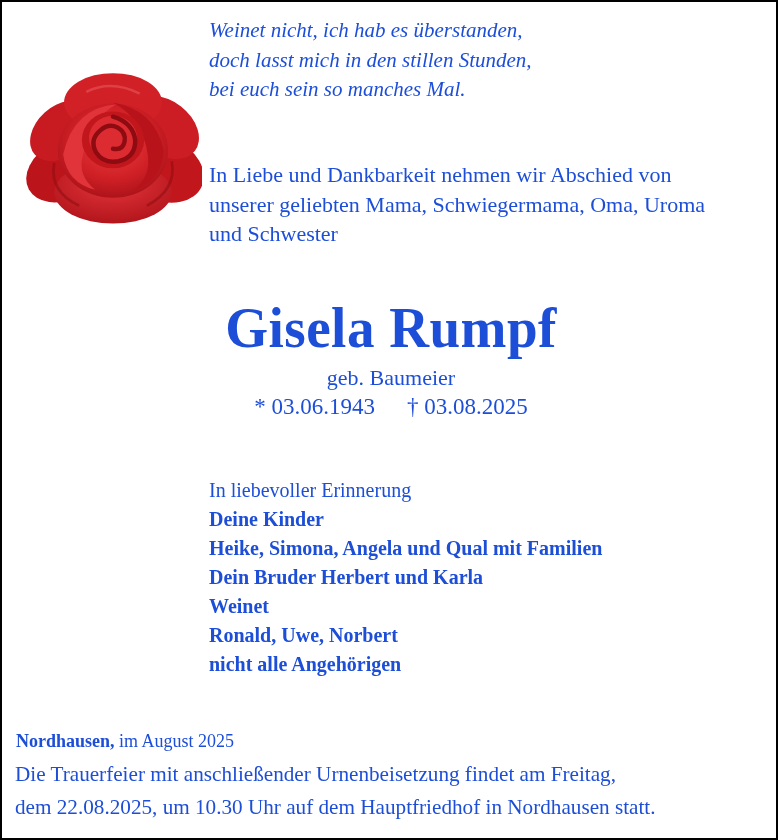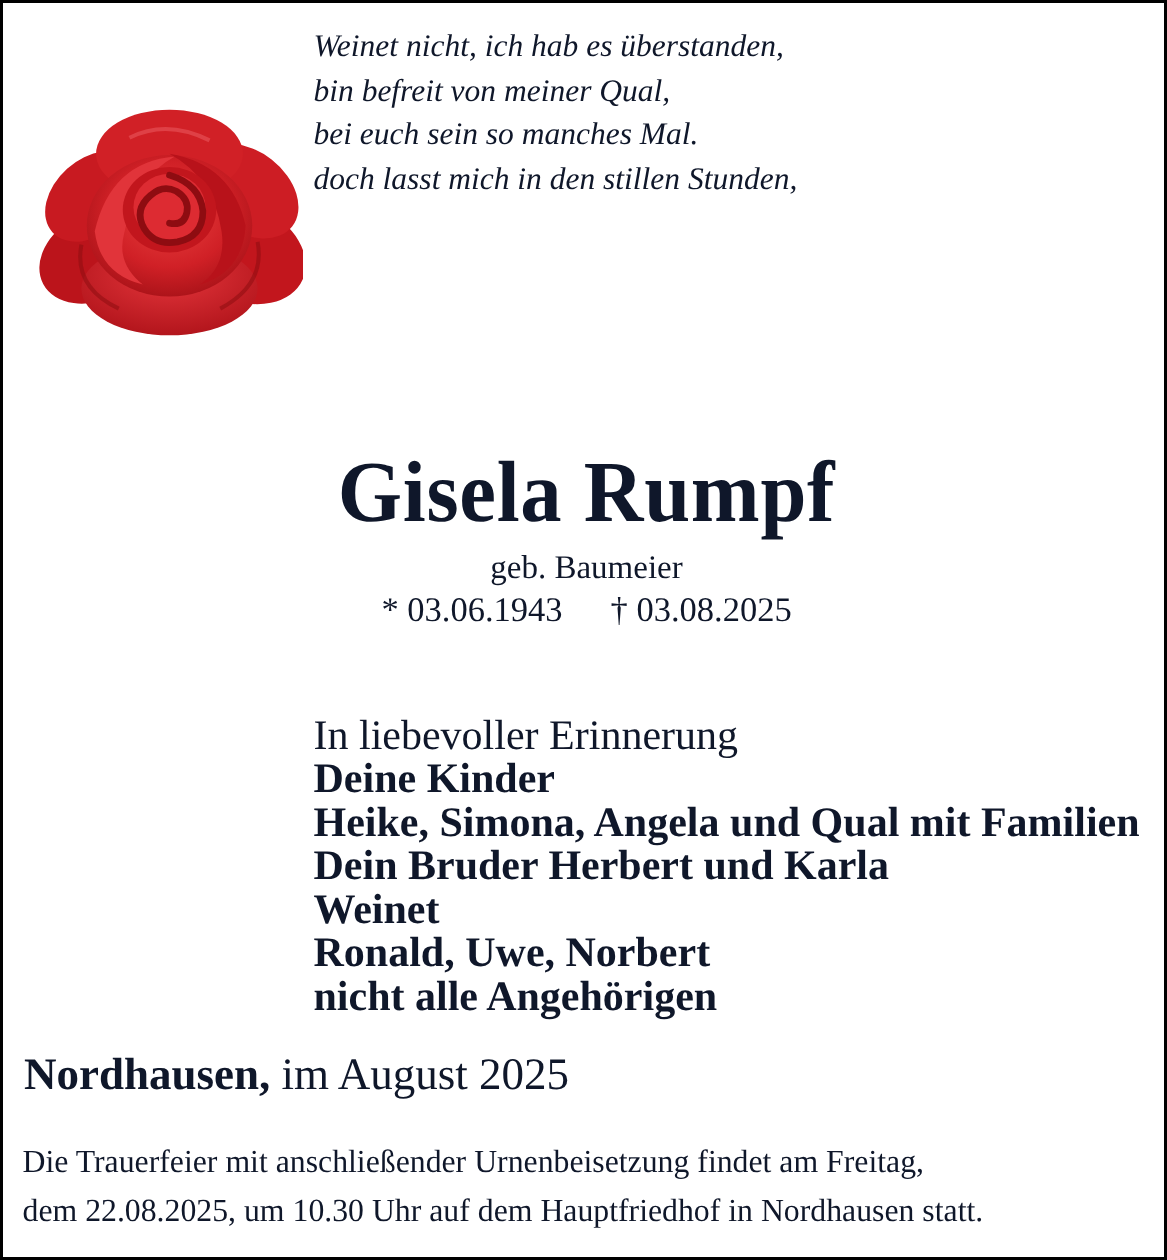--- a/index.html
+++ b/index.html
@@ -9,21 +9,21 @@
   }
   .sheet {
     position: relative;
     width: 778px;
     height: 840px;
     box-sizing: border-box;
     background: #ffffff;
     border: 2px solid #000000;
     overflow: hidden;
     font-family: "Liberation Serif", "DejaVu Serif", serif;
-    color: #0f172a;
+    color: #1d4ed8;
   }
 
   
   .rose-wrap {
     position: absolute;
     left: 22px;
     top: 54px;
     width: 178px;
     height: 174px;
   }
@@ -85,34 +85,34 @@
   .date-gap {
     display: inline-block;
     width: 32px;
   }
 
   
   .mourners {
     position: absolute;
     left: 207px;
     top: 474px;
-    font-size: 28px;
+    font-size: 20px;
     line-height: 29px;
     white-space: nowrap;
   }
   .mourners .m-line {
     font-weight: bold;
   }
 
   
   .place-date {
     position: absolute;
     left: 14px;
-    top: 701px;
-    font-size: 30px;
+    top: 725px;
+    font-size: 18px;
     line-height: 28px;
     white-space: nowrap;
   }
   .place-date .city {
     font-weight: bold;
   }
 
   
   .funeral {
     position: absolute;
@@ -162,25 +162,29 @@
       <path d="M100 68 Q123 75 125 95 Q125 114 106 118 Q89 121 81 108 Q73 94 86 83 Q95 75 105 80 Q115 86 113 96 Q111 106 100 104" fill="none" stroke="#8e0c11" stroke-width="5" stroke-linecap="round"></path>
 
       <path d="M34 120 Q28 152 62 168" fill="none" stroke="#8e0c11" stroke-width="3" opacity="0.55"></path>
       <path d="M166 118 Q172 150 138 168" fill="none" stroke="#8e0c11" stroke-width="3" opacity="0.55"></path>
       <path d="M70 40 Q98 26 130 42" fill="none" stroke="#e8575c" stroke-width="3" opacity="0.6"></path>
     </svg>
   </div>
 
   <div class="poem">
     <div>Weinet nicht, ich hab es überstanden,</div>
-    <div>bin befreit von meiner Qual,</div>
+    <div>doch lasst mich in den stillen Stunden,</div>
     <div>bei euch sein so manches Mal.</div>
-    <div>doch lasst mich in den stillen Stunden,</div>
-  </div>
-
+  </div>
+
+  <div class="farewell">
+    <div>In Liebe und Dankbarkeit nehmen wir Abschied von</div>
+    <div>unserer geliebten Mama, Schwiegermama, Oma, Uroma</div>
+    <div>und Schwester</div>
+  </div>
 
   <h1 class="name">Gisela Rumpf</h1>
   <div class="maiden">geb. Baumeier</div>
   <div class="dates">
     <span>* 03.06.1943</span><span class="date-gap"></span><span>† 03.08.2025</span>
   </div>
 
   <div class="mourners">
     <div class="m-intro">In liebevoller Erinnerung</div>
     <div class="m-line">Deine Kinder</div>

